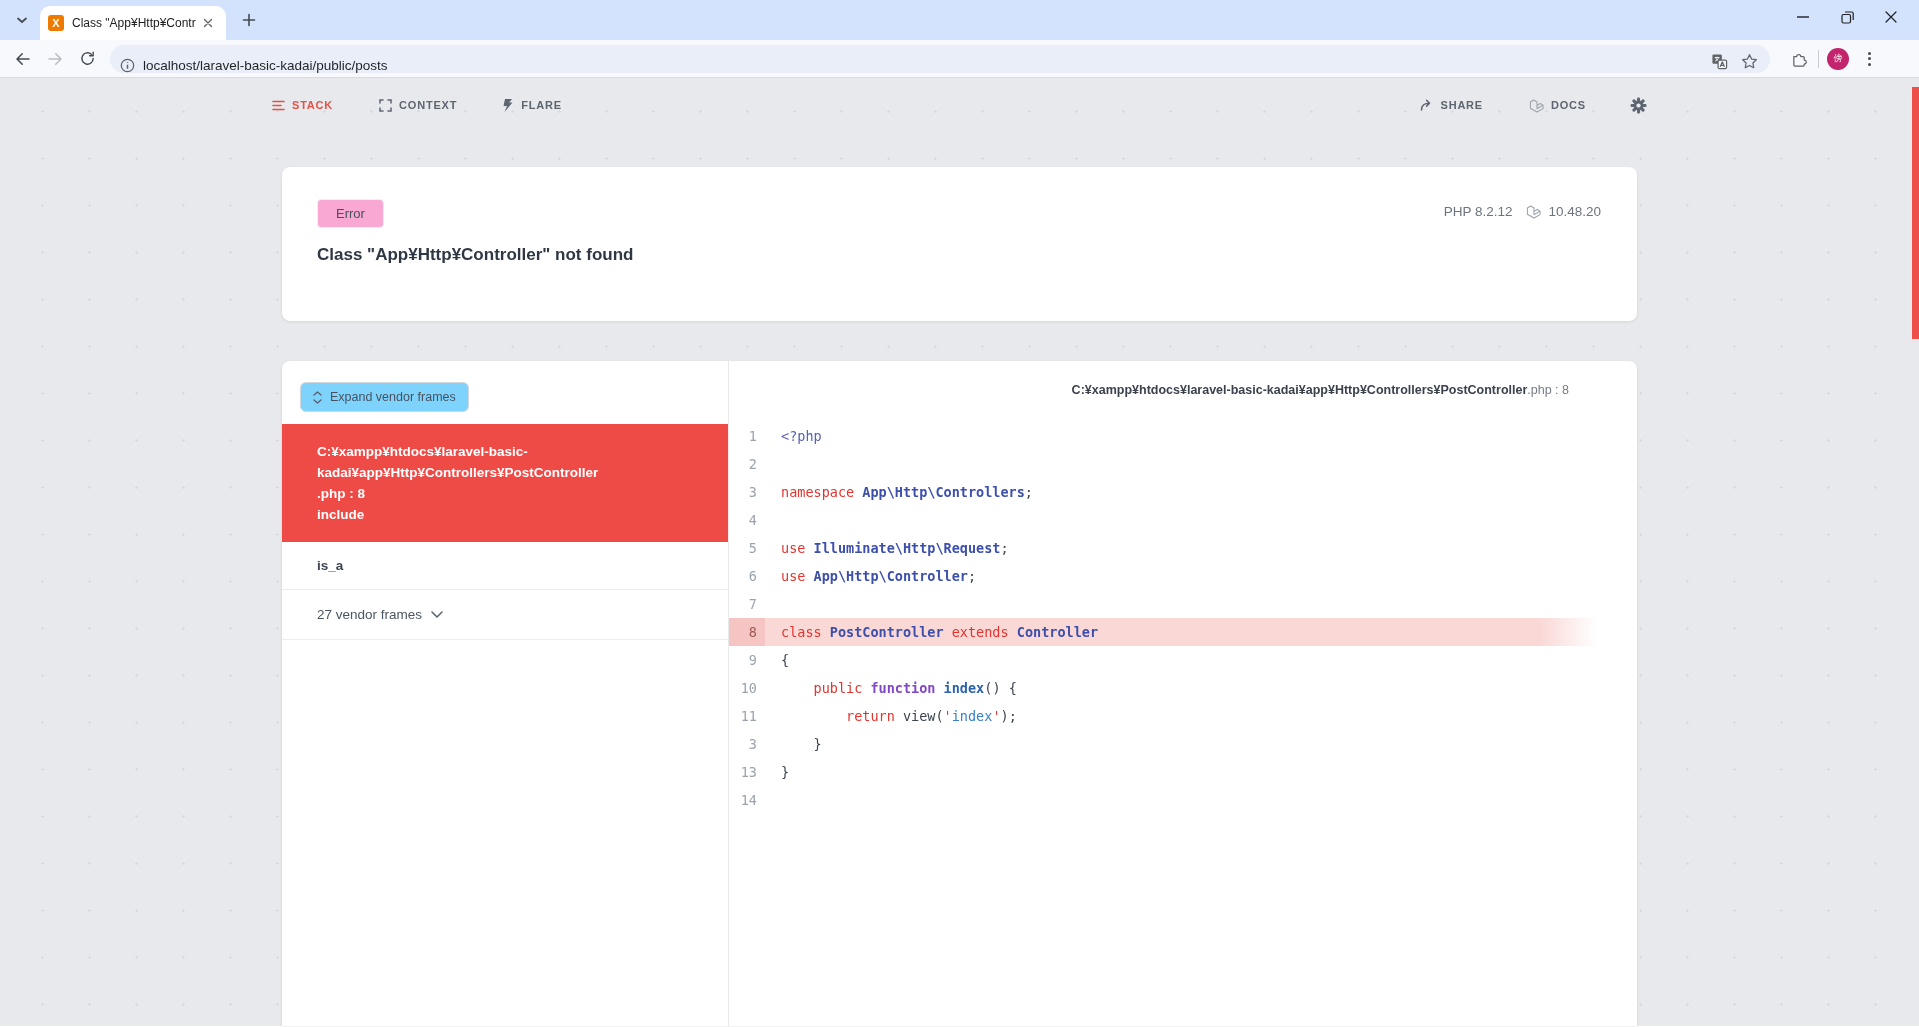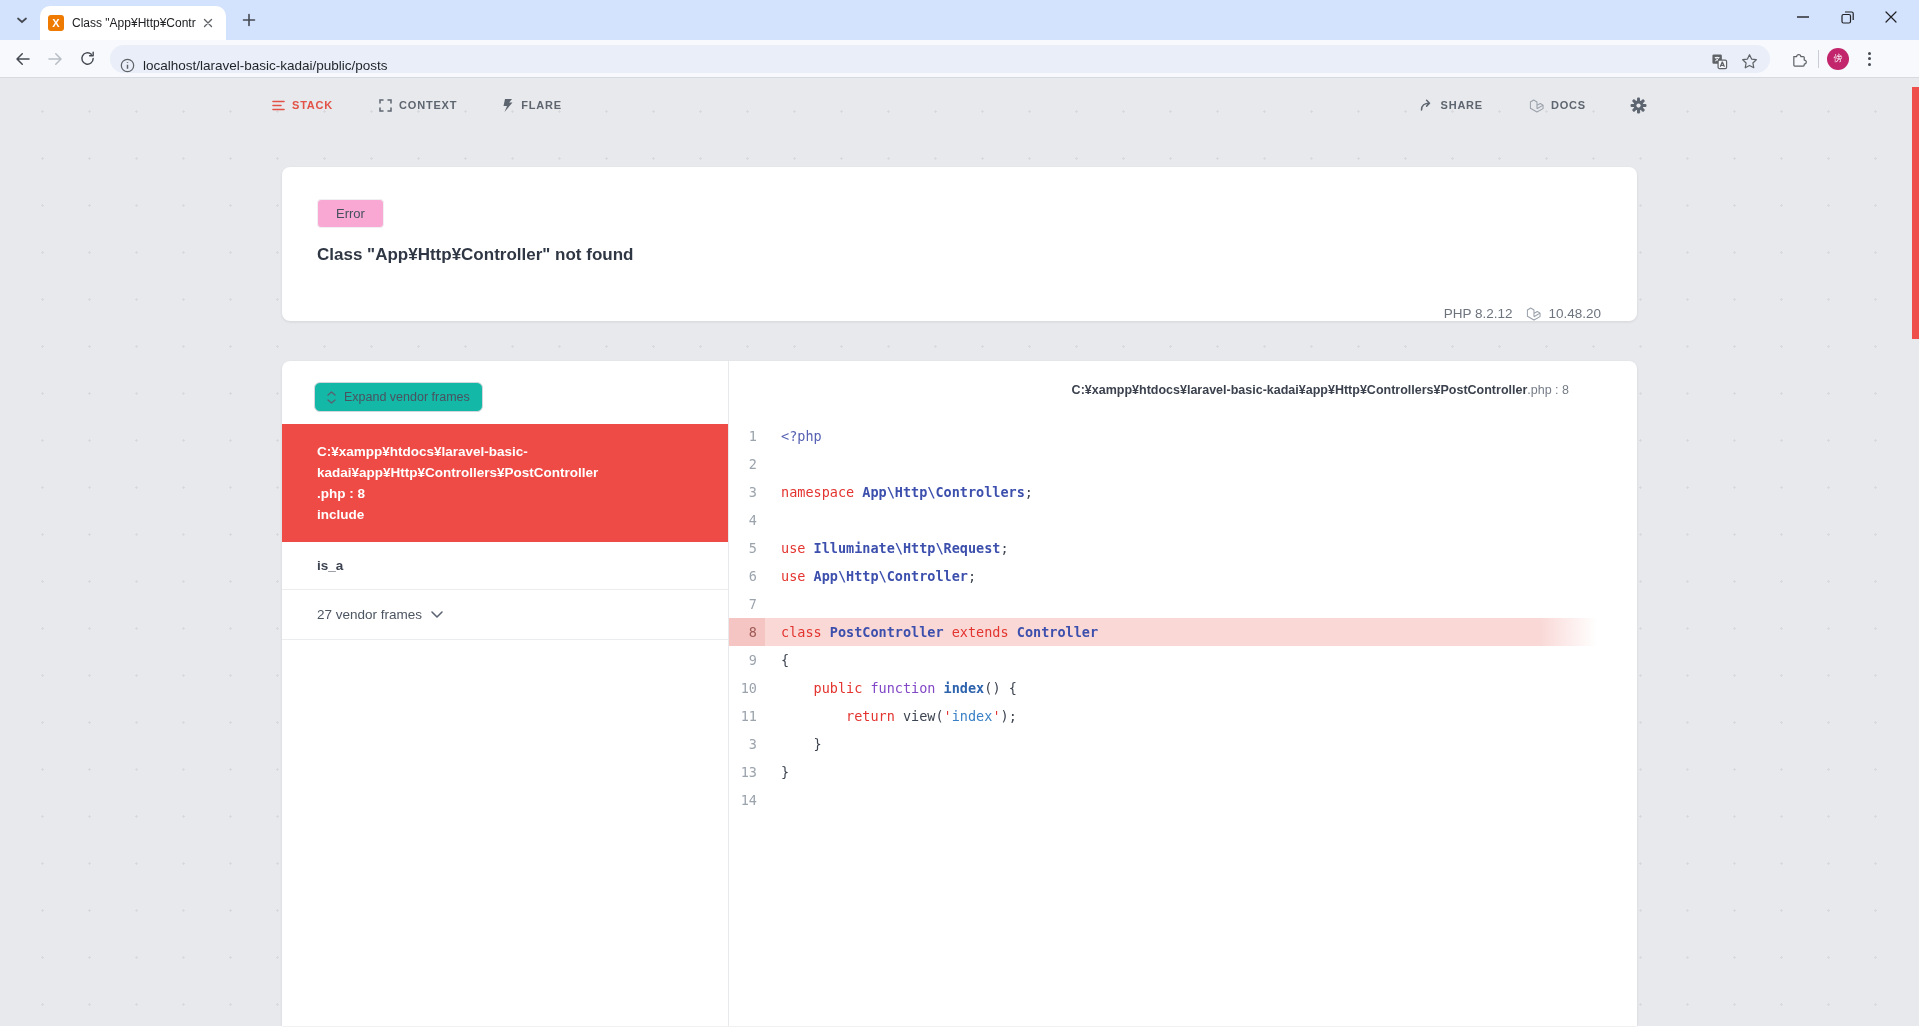--- a/index.html
+++ b/index.html
@@ -36,28 +36,28 @@
   .topnav { width:1375px; margin:0 auto; padding-top:17px; display:flex; align-items:center; height:37px; }
   .topnav .nav-item { display:flex; align-items:center; gap:7px; font-size:11px; font-weight:700; letter-spacing:.8px; color:#5d6570; cursor:pointer; margin-right:46px; }
   .topnav .nav-item.active { color:#e25247; }
   .topnav-right { margin-left:auto; display:flex; align-items:center; }
   .topnav-right .nav-item { margin-right:0; margin-left:46px; }
   .gear-btn { margin-left:44px; cursor:pointer; display:flex; align-items:center; }
 
   .error-card { width:1355px; margin:52px auto 0; background:#fff; border-radius:8px; box-shadow:0 1px 3px rgba(0,0,0,.09); height:154px; display:flex; justify-content:space-between; padding:32px 36px 0 35px; }
   .error-badge { display:inline-block; background:#f9a8d4; border:1px solid #f0f0f2; border-radius:4px; font-size:13px; color:#44505e; padding:6px 18px; }
   .error-title { margin-top:17px; font-size:17px; font-weight:700; color:#2f3744; }
-  .error-meta { display:flex; align-items:flex-end; gap:7px; margin-top:5px; font-size:13.5px; color:#6d747e; }
+  .error-meta { display:flex; align-items:flex-start; gap:7px; margin-top:5px; font-size:13.5px; color:#6d747e; }
   .error-meta .php { margin-right:7px; }
 
   .main-section { width:1355px; margin:40px auto 0; height:665px; background:#fff; border-radius:8px 8px 0 0; box-shadow:0 1px 3px rgba(0,0,0,.09); display:flex; overflow:hidden; }
 
   
   .stack-pane { width:447px; flex:0 0 447px; border-right:1px solid #e7e9eb; }
-  .expand-btn { margin:21px 0 12px 32px; height:30px; display:inline-flex; align-items:center; gap:8px; background:#14b8a6; border:1px solid #d3d7dd; border-radius:6px; padding:0 12px; font-size:12.5px; color:#4a5260; cursor:pointer; }
+  .expand-btn { margin:21px 0 12px 18px; height:30px; display:inline-flex; align-items:center; gap:8px; background:#7dd3fc; border:1px solid #d3d7dd; border-radius:6px; padding:0 12px; font-size:12.5px; color:#4a5260; cursor:pointer; }
   .frame-app { background:#ef4b46; color:#fff; padding:17px 35px; font-size:13.5px; line-height:21px; font-weight:600; cursor:pointer; }
   .frame-app .suffix { display:block; }
   .frame-app .method { display:block; font-weight:700; }
   .frame-vendor { height:50px; display:flex; align-items:center; padding:0 35px; font-size:13.5px; color:#4c5562; border-bottom:1px solid #ecedef; cursor:pointer; gap:9px; }
   .frame-unknown { padding:13px 35px; border-bottom:1px solid #ecedef; font-size:13.5px; line-height:21px; cursor:pointer; }
   .frame-unknown .cls { color:#5a6370; }
   .frame-unknown .mth { color:#3d4451; font-weight:600; }
 
   
   .code-pane { flex:1; }
@@ -66,21 +66,21 @@
   .code-header .sfx { color:#757c87; }
   .code-lines { margin-top:25px; font-family:"DejaVu Sans Mono", monospace; font-size:13.5px; }
   .code-row { display:flex; height:28px; line-height:28px; }
   .ln { width:36px; flex:0 0 36px; text-align:right; padding-right:8px; color:#9ba3ad; }
   .ct { white-space:pre; padding-left:16px; }
   .code-row.hl { background:linear-gradient(90deg,#f9d8d6 0,#f9d8d6 810px,rgba(249,216,214,0) 868px); }
   .code-row.hl .ln { background:#f4c5c2; color:#9f5a55; }
   .tk-k { color:#e3342f; }
   .tk-t { color:#3c4fad; font-weight:700; }
   .tk-f { color:#2d63ad; font-weight:700; }
-  .tk-v { color:#8147c6; }
+  .tk-v { color:#8147c6;font-weight:bold; }
   .tk-s { color:#3a80c6; }
   .tk-q { color:#e3342f; }
   .tk-p { color:#3d4451; }
   .tk-php { color:#5661b3; }
 
   .red-scrollbar { position:absolute; top:9px; right:0; width:7px; height:252px; background:#ef4f4a; }
 
   svg { display:block; }
 </style>
 </head>

